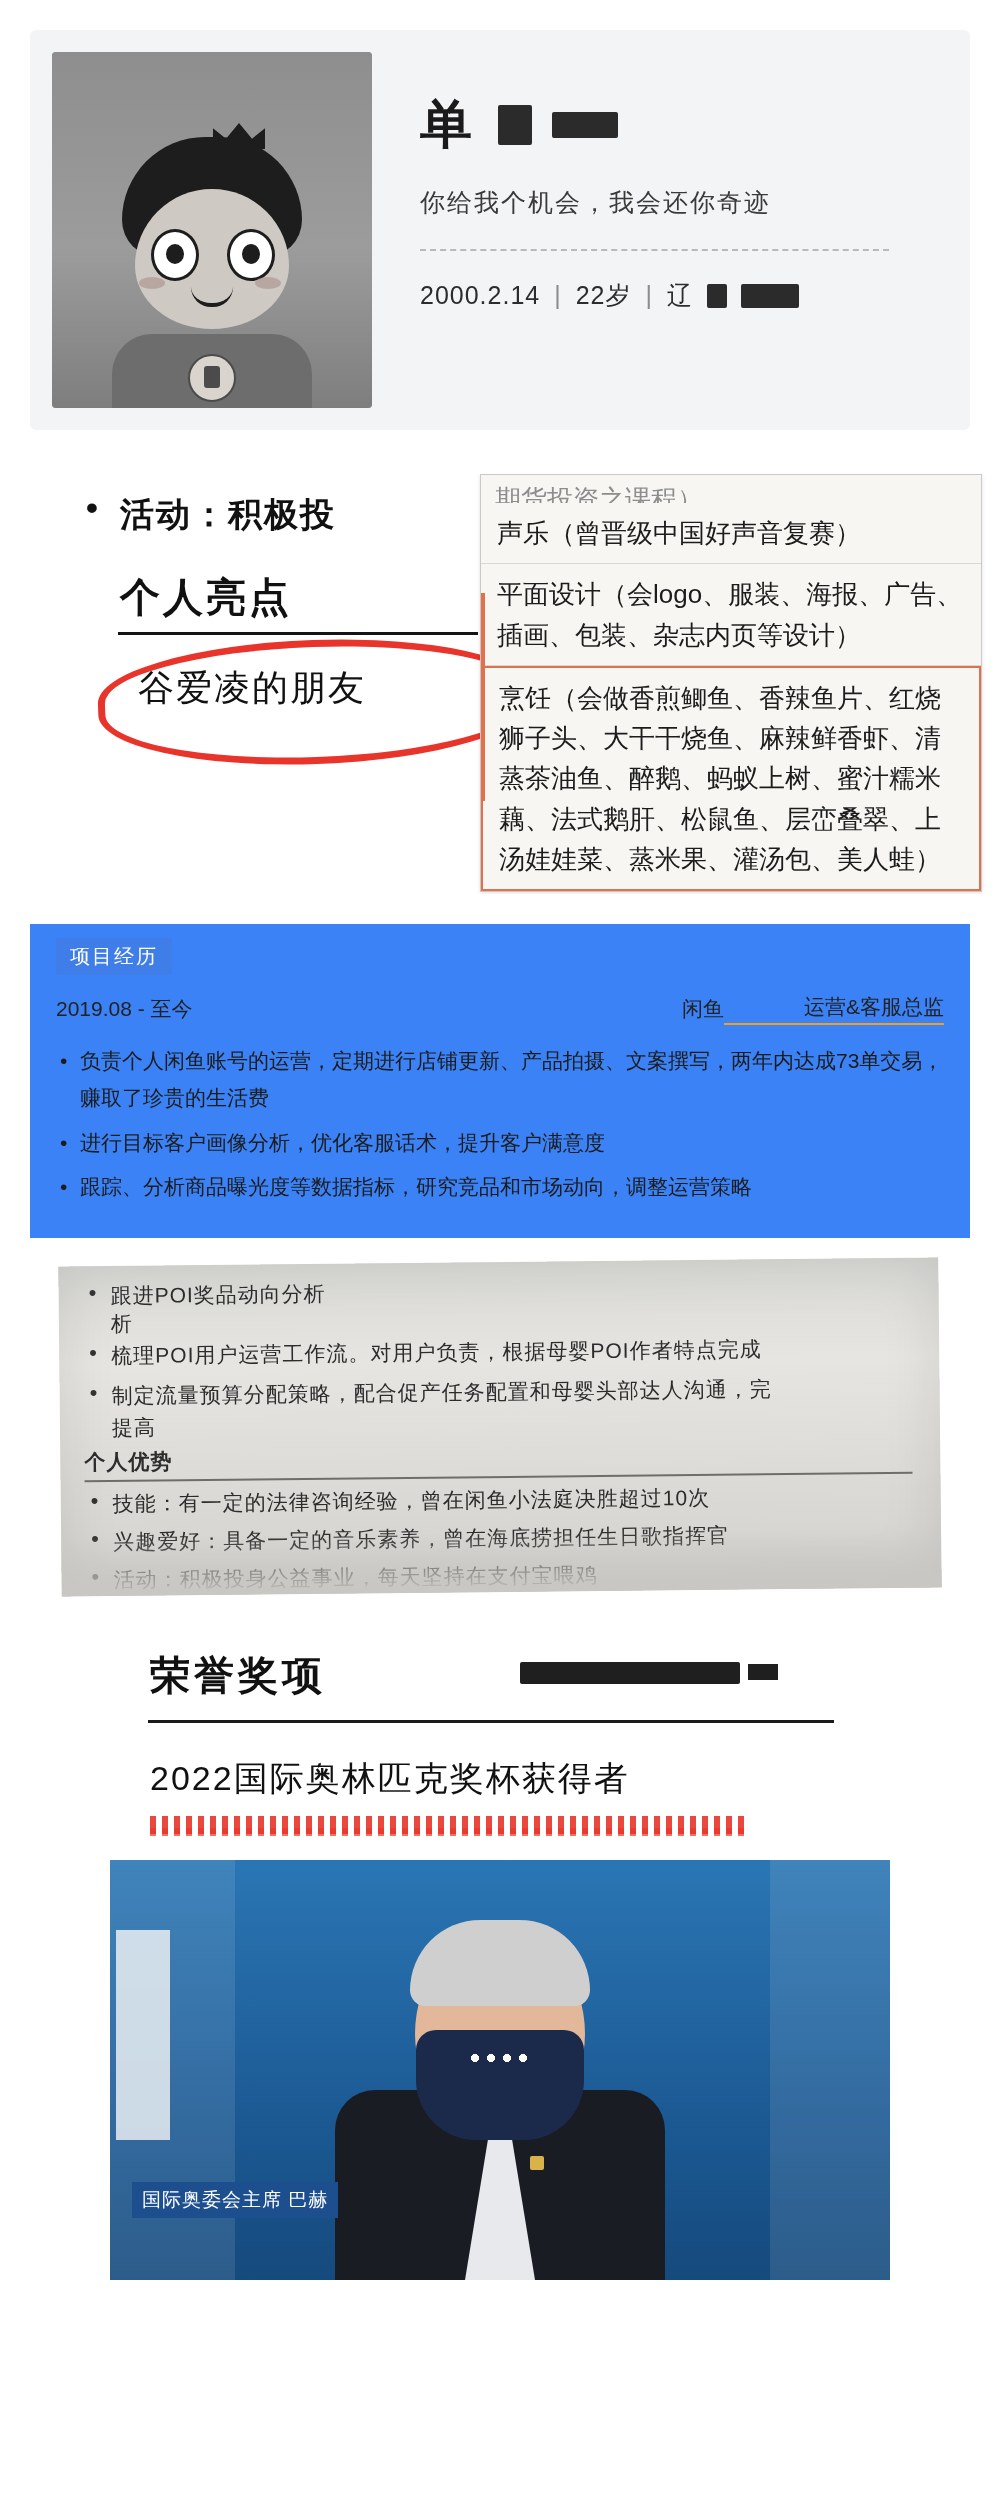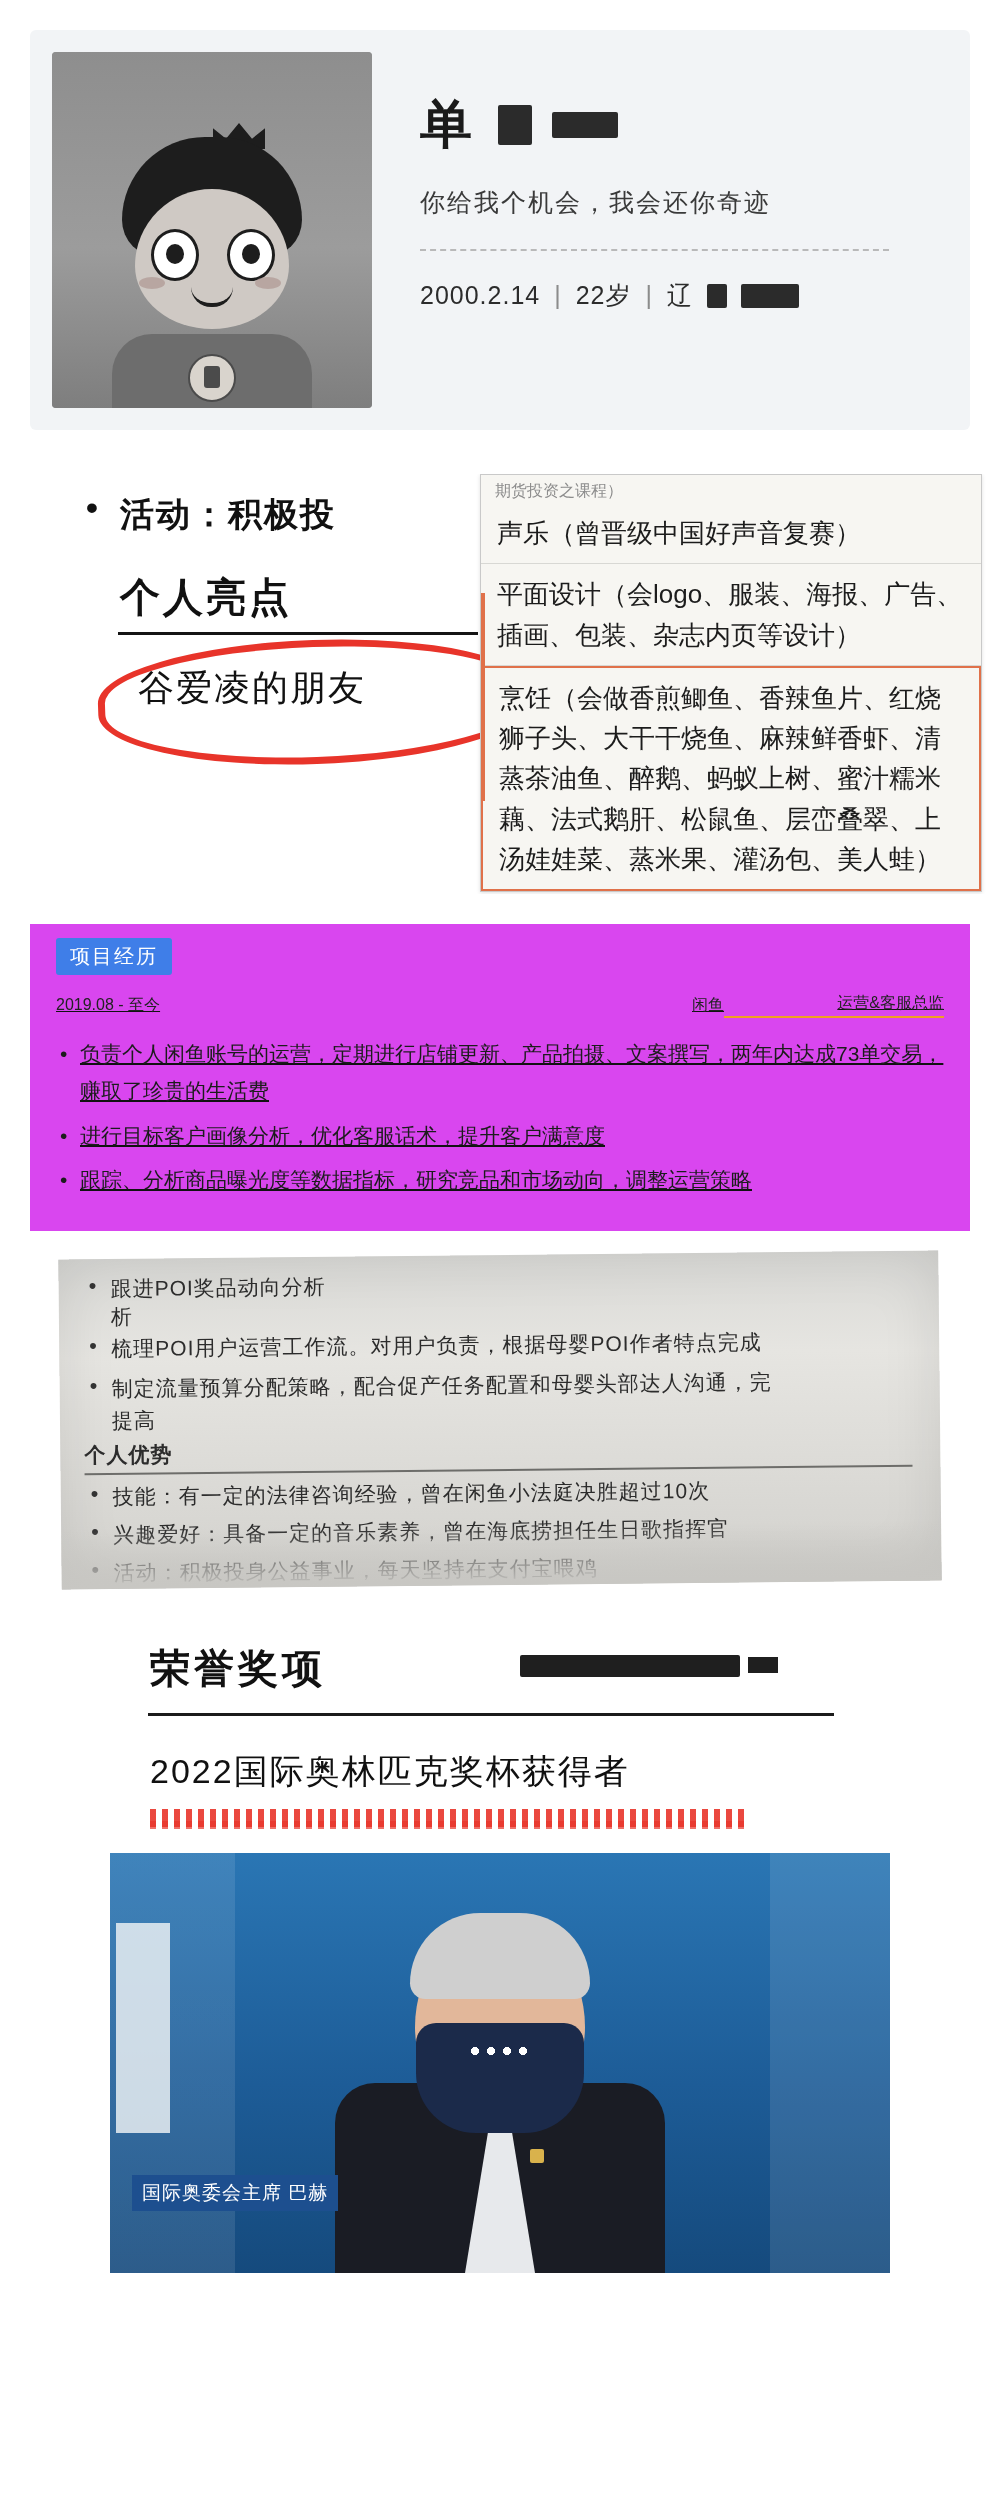--- a/index.html
+++ b/index.html
@@ -134,40 +134,39 @@
     transform:rotate(-2deg);
   }
   .popup{
     position:absolute;right:18px;top:0px;width:500px;
     background:#f7f6f2;
     border:1px solid #c9c9c9;
     font-size:26px;line-height:1.55;color:#1c1c1c;
     box-shadow:0 1px 4px rgba(0,0,0,.12);
   }
   .popup-ghost{
-    padding:4px 14px 0 14px;color:#8d8d8d;font-size:16px;height:24px;overflow:hidden;
+    padding:4px 14px 0 14px;color:#8d8d8d;font-size:26px;height:24px;overflow:hidden;
   }
   .popup-row{padding:10px 16px;border-bottom:1px solid #d8d8d4;}
   .popup-row.last{border-bottom:none;border:2px solid #e0714a;background:#f7f6f2;}
   .popup-accent{position:absolute;left:0;top:118px;width:4px;height:208px;background:#e0714a;}
 
   
   .sec-project{
     margin:30px 30px 0 30px;
-    background:#d946ef;
+    background:#3b82f6;
     padding:14px 26px 24px 26px;
-    text-decoration:underline;
   }
   .proj-tag{
     display:inline-block;background:#3f7ee8;color:#fff;font-size:20px;
     padding:5px 14px;border-radius:3px;letter-spacing:2px;
   }
   .proj-row{
     display:flex;justify-content:space-between;align-items:center;
-    margin-top:18px;font-size:16px;color:#222;
+    margin-top:18px;font-size:21px;color:#222;
   }
   .proj-date{width:220px;}
   .proj-company{flex:1;text-align:right;}
   .proj-role{width:220px;text-align:right;border-bottom:2px solid #f0a020;padding-bottom:2px;}
   .proj-list{margin:18px 0 0 0;padding:0;list-style:none;font-size:21px;line-height:1.75;color:#1c1c1c;}
   .proj-list li{position:relative;padding-left:24px;margin-bottom:8px;}
   .proj-list li:before{content:"•";position:absolute;left:4px;top:0;}
 
   
   .sec-photo{

